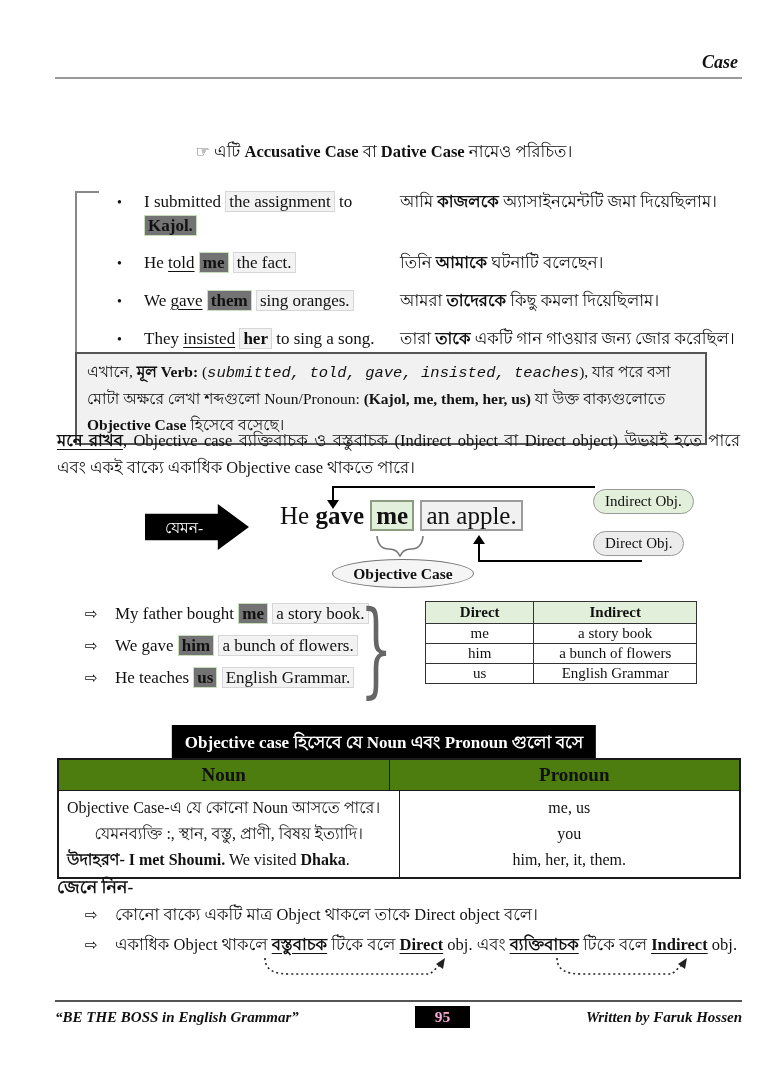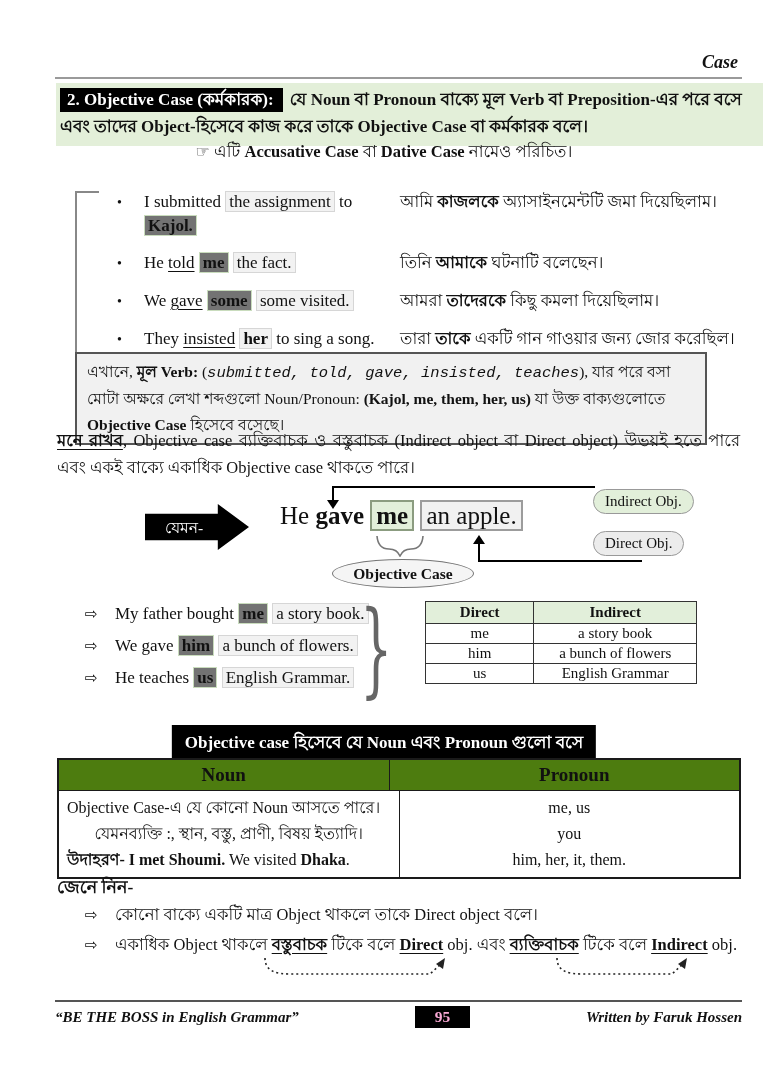--- a/index.html
+++ b/index.html
@@ -98,23 +98,20 @@
   .page-num{background:#000;color:#f9a8d4;font-style:normal;font-size:15.5px;padding:2px 20px;}
 </style>
 </head>
 <body>
 
 <div class="page">
 
   <div class="abs case-label">Case</div>
   <div class="abs top-rule"></div>
 
-  <div class="abs def-block">
-    <span class="def-label">2. Objective Case (কর্মকারক):</span><span>যে Noun বা Pronoun বাক্যে মূল Verb বা Preposition-এর পরে বসে এবং তাদের Object-হিসেবে কাজ করে তাকে Objective Case বা কর্মকারক বলে।</span>
-  </div>
 
   <div class="abs aka-line">
     <span class="hand">☞</span>
     <span><span>এটি </span><span class="b">Accusative Case</span><span> বা </span><span class="b">Dative Case</span><span> নামেও পরিচিত।</span></span>
   </div>
 
   <div class="abs bracket"></div>
 
   <div class="abs bullets">
     <div class="bullet-row">
@@ -122,21 +119,21 @@
       <span class="bullet-en"><span>I submitted </span><span class="hl-gray">the assignment</span><span> to </span><span class="hl-green">Kajol.</span></span>
       <span class="bullet-bn"><span>আমি </span><span class="b">কাজলকে</span><span> অ্যাসাইনমেন্টটি জমা দিয়েছিলাম।</span></span>
     </div>
     <div class="bullet-row">
       <span class="bullet-dot">•</span>
       <span class="bullet-en"><span>He </span><span class="u">told</span><span> </span><span class="hl-green">me</span><span> </span><span class="hl-gray">the fact.</span></span>
       <span class="bullet-bn"><span>তিনি </span><span class="b">আমাকে</span><span> ঘটনাটি বলেছেন।</span></span>
     </div>
     <div class="bullet-row">
       <span class="bullet-dot">•</span>
-      <span class="bullet-en"><span>We </span><span class="u">gave</span><span> </span><span class="hl-green">some</span><span> </span><span class="hl-gray">some visited.</span></span>
+      <span class="bullet-en"><span>We </span><span class="u">gave</span><span> </span><span class="hl-green">them</span><span> </span><span class="hl-gray">sing oranges.</span></span>
       <span class="bullet-bn"><span>আমরা </span><span class="b">তাদেরকে</span><span> কিছু কমলা দিয়েছিলাম।</span></span>
     </div>
     <div class="bullet-row">
       <span class="bullet-dot">•</span>
       <span class="bullet-en"><span>They </span><span class="u">insisted</span><span> </span><span class="hl-gray b">her</span><span> to sing a song.</span></span>
       <span class="bullet-bn"><span>তারা </span><span class="b">তাকে</span><span> একটি গান গাওয়ার জন্য জোর করেছিল।</span></span>
     </div>
     <div class="bullet-row">
       <span class="bullet-dot">•</span>
       <span class="bullet-en"><span>Teacher </span><span class="u">teaches</span><span> </span><span class="hl-gray b">us</span><span> in the class.</span></span>

